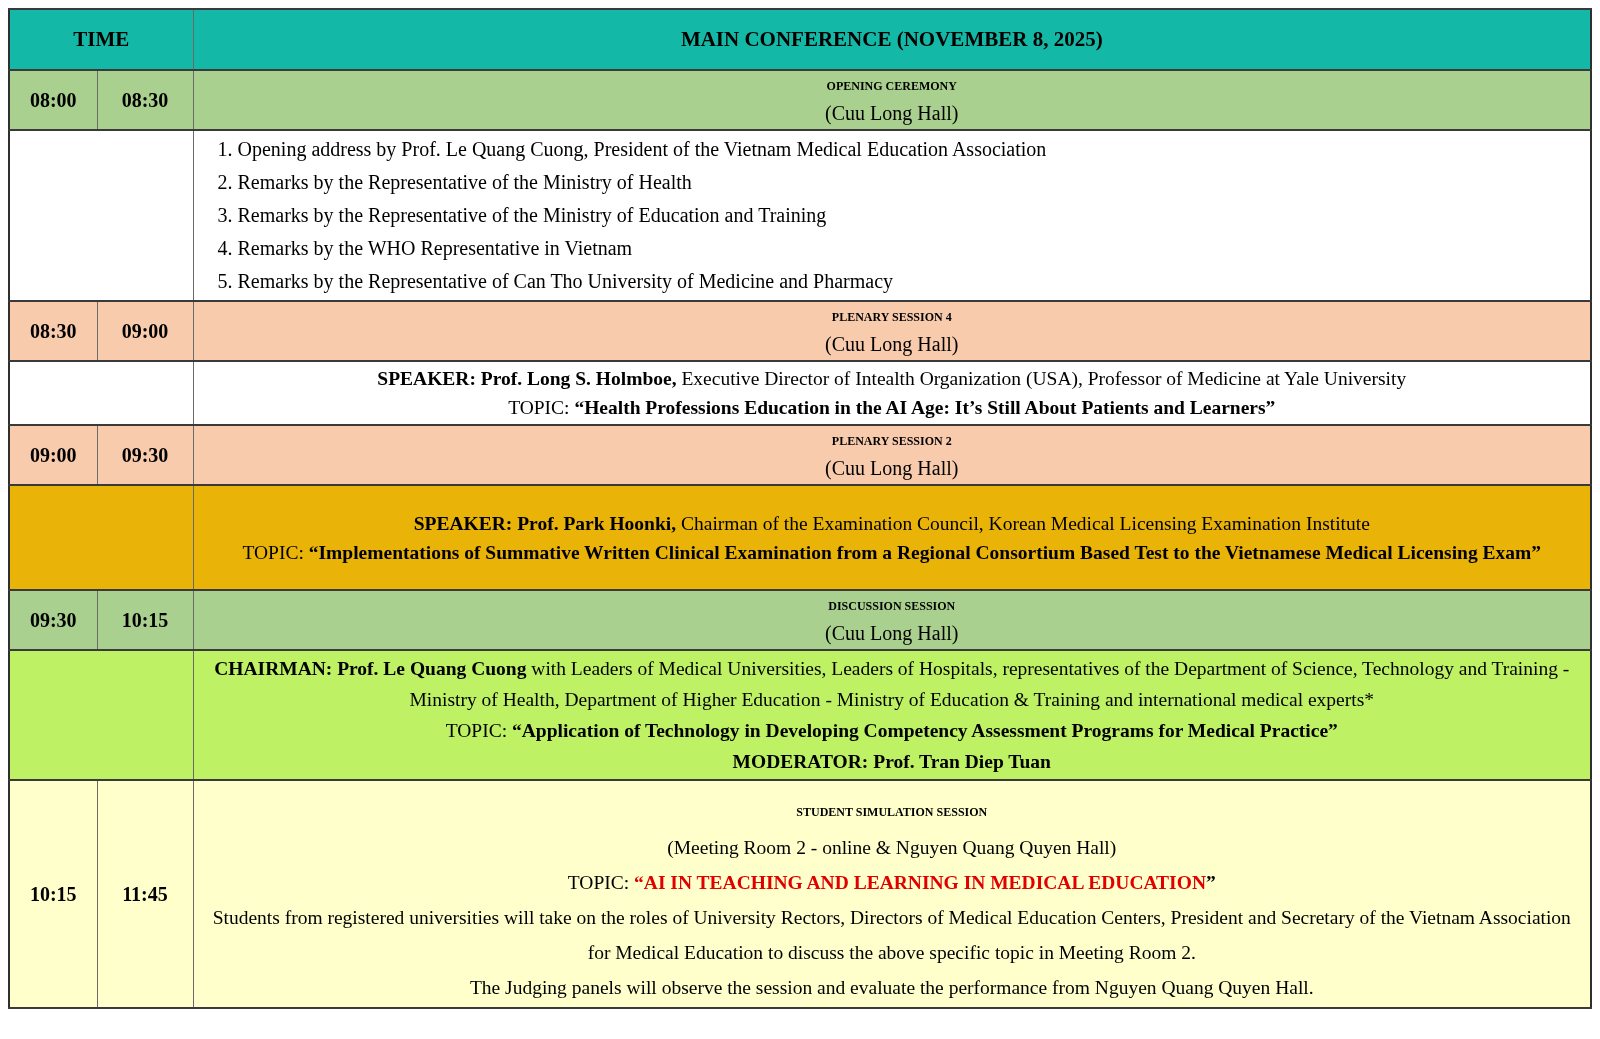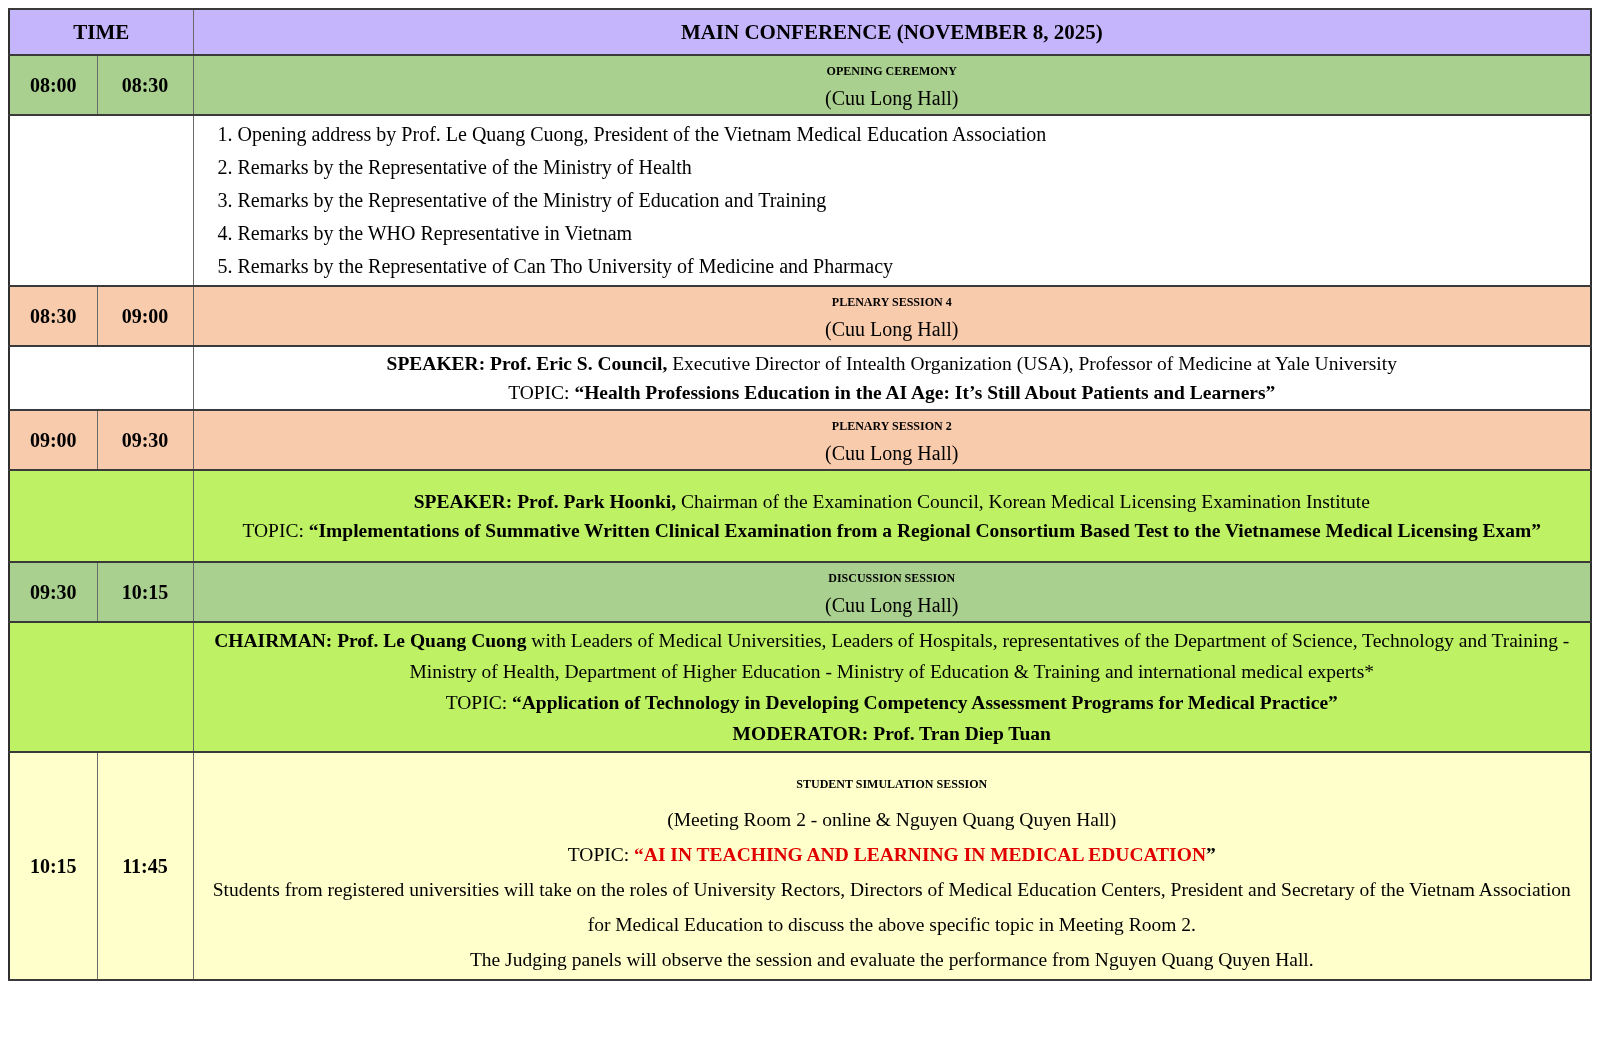--- a/index.html
+++ b/index.html
@@ -24,27 +24,27 @@
     padding: 2px 8px;
     text-align: center;
     vertical-align: middle;
     font-size: 20px;
     overflow: hidden;
   }
   col.c-t1 { width: 88px; }
   col.c-t2 { width: 96px; }
 
   
-  tr.r-header td { background: #c4b5fd; height: 46px; }
+  tr.r-header td { background: #14b8a6; height: 61px; }
   tr.r-welcome td { background: #BDD7EE; height: 53px; }
   tr.r-opening td { background: #A9D08E; height: 57px; }
   tr.r-items td { background: #ffffff; height: 166px; }
   tr.r-plenary td { background: #F8CBAD; height: 53px; }
   tr.r-speaker1 td { background: #ffffff; height: 64px; }
-  tr.r-speaker2 td { background: #bef264; height: 92px; }
+  tr.r-speaker2 td { background: #eab308; height: 105px; }
   tr.r-discussion td { background: #A9D08E; height: 55px; }
   tr.r-chairman td { background: #bef264; height: 129px; }
   tr.r-student td { background: #FFFFCC; height: 228px; }
 
   .b { font-weight: bold; }
   .red { color: #E00000; }
 
   .hdr { font-weight: bold; font-size: 21px; }
   .time-cell { font-weight: bold; font-size: 20px; }
 
@@ -103,21 +103,21 @@
     <td>
       <div class="session-title">PLENARY SESSION 4</div>
       <div class="session-venue">(Cuu Long Hall)</div>
     </td>
   </tr>
 
   <tr class="r-speaker1">
     <td colspan="2"></td>
     <td>
       <p class="detail-line">
-        <span class="b">SPEAKER: Prof. Eric S. Council,</span><span> Executive Director of Intealth Organization (USA), Professor of Medicine at Yale University</span>
+        <span class="b">SPEAKER: Prof. Long S. Holmboe,</span><span> Executive Director of Intealth Organization (USA), Professor of Medicine at Yale University</span>
       </p>
       <p class="detail-line">
         <span>TOPIC: </span><span class="b">“Health Professions Education in the AI Age: It’s Still About Patients and Learners”</span>
       </p>
     </td>
   </tr>
 
   <tr class="r-plenary">
     <td class="time-cell">09:00</td>
     <td class="time-cell">09:30</td>

